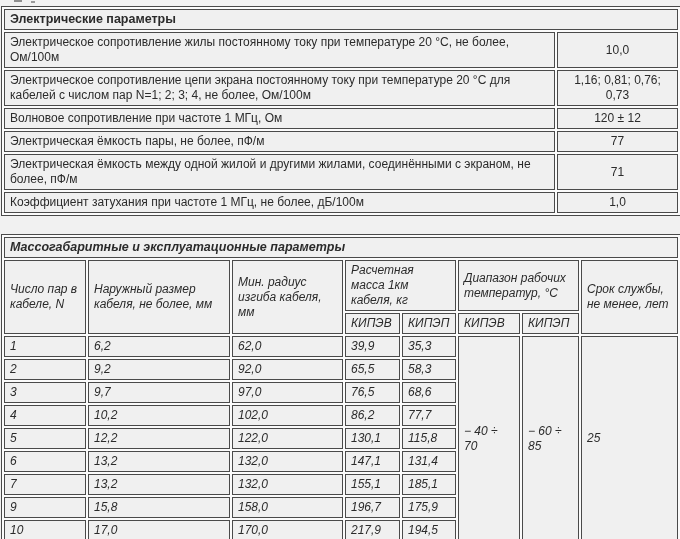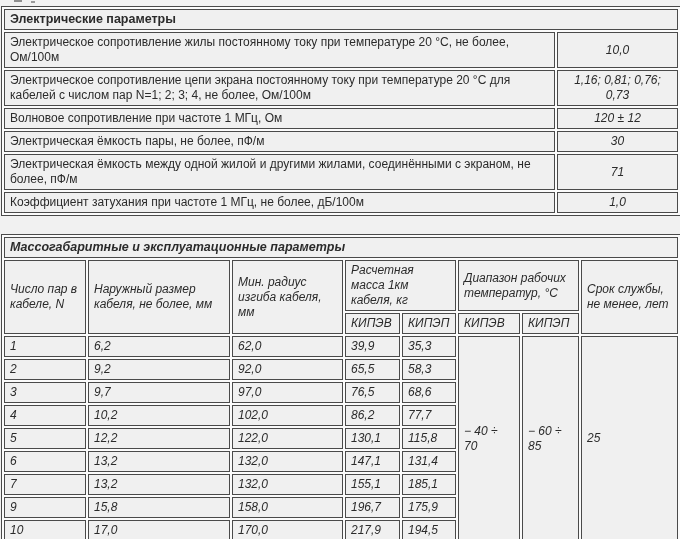--- a/index.html
+++ b/index.html
@@ -46,21 +46,21 @@
     vertical-align: middle;
     text-align: left;
     overflow: hidden;
   }
   td.section-title {
     font-weight: bold;
     font-size: 12.5px;
     height: 18px;
   }
   .t1 td.param { height: 18px; }
-  .t1 td.val   { text-align: center; width: 119px; font-style: italic; }
+  .t1 td.val   { text-align: center; width: 119px; }
   .t2 th       { height: 18px; }
   .t2 th.h-top { height: 36px; }
   .t2 td.data  { height: 17px; }
   .t2 td.merged { vertical-align: middle; }
 </style>
 </head>
 <body>
 
 <div class="page">
   <div class="artifact-a"></div>
@@ -84,21 +84,21 @@
         <tr>
           <td class="param">Электрическое сопротивление цепи экрана постоянному току при температуре 20 °С для кабелей с числом пар N=1; 2; 3; 4, не более, Ом/100м</td>
           <td class="val">1,16; 0,81; 0,76; 0,73</td>
         </tr>
         <tr>
           <td class="param">Волновое сопротивление при частоте 1 МГц, Ом</td>
           <td class="val">120 ± 12</td>
         </tr>
         <tr>
           <td class="param">Электрическая ёмкость пары, не более, пФ/м</td>
-          <td class="val">30</td>
+          <td class="val">77</td>
         </tr>
         <tr>
           <td class="param">Электрическая ёмкость между одной жилой и другими жилами, соединёнными с экраном, не более, пФ/м</td>
           <td class="val">71</td>
         </tr>
         <tr>
           <td class="param">Коэффициент затухания при частоте 1 МГц, не более, дБ/100м</td>
           <td class="val">1,0</td>
         </tr>
       </tbody>

